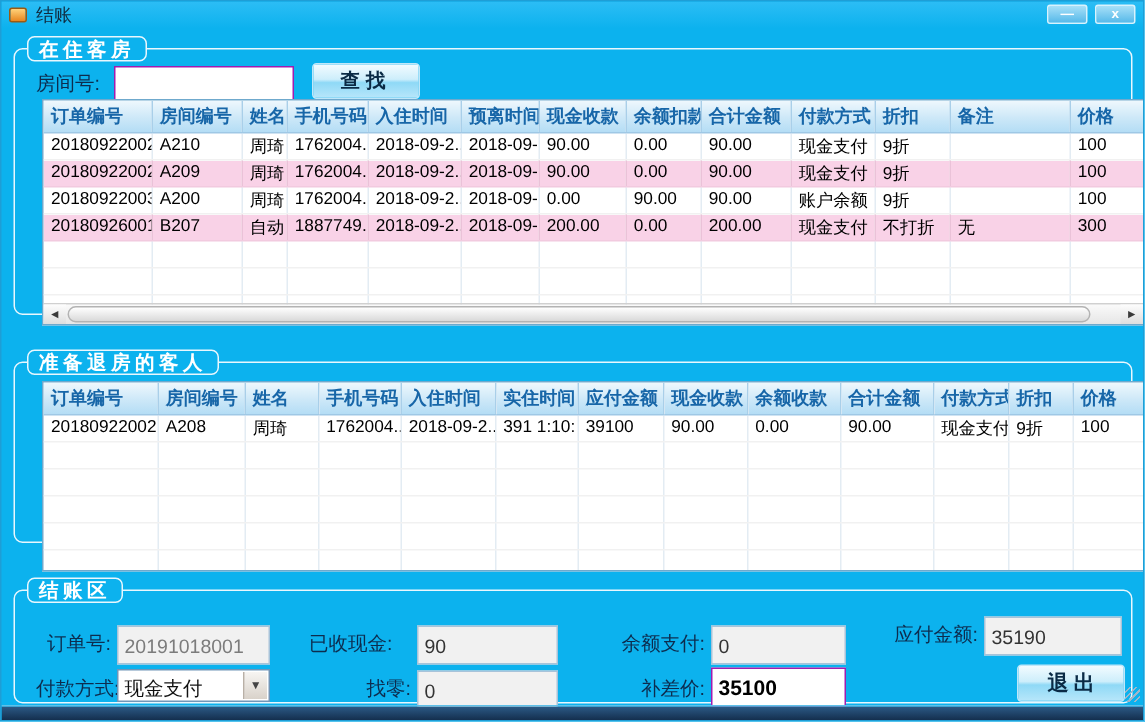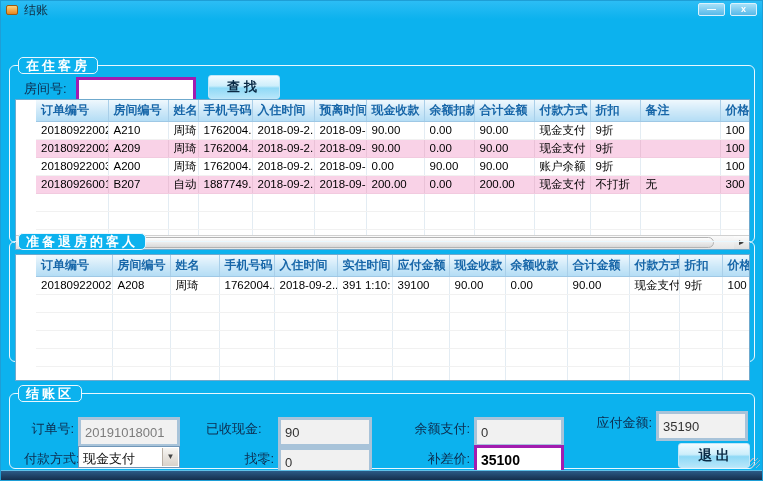--- a/index.html
+++ b/index.html
@@ -23,36 +23,36 @@
     color:#fff; font-size:9px; font-weight:bold; line-height:11px; text-align:center; cursor:default; }
   .btn-min { right:37px; }
   .btn-close { right:5px; }
 
   
   .groupbox { position:absolute; left:8px; width:746px;
     border:1px solid #e9f7fe; border-radius:6px; }
   .group-caption { position:absolute; top:-9px; left:8px; padding:0 7px; height:17px;
     border:1px solid #e9f7fe; border-radius:5px; background:#0cb2ee;
     color:#ffffff; font-size:13px; font-weight:bold; letter-spacing:3px; line-height:15px; white-space:nowrap; }
-  #group-occupied { top:31px; height:178px;margin-top:33px; }
+  #group-occupied { top:31px; height:178px; }
   #group-checkout { top:240px; height:121px; }
   #group-settle   { top:392px; height:76px; }
 
   
   .field-label { position:absolute; font-size:13px; color:#0d2c4e; white-space:nowrap; }
-  .textbox { position:absolute; height:21px; background:#fff; border:3px solid #a21caf;
+  .textbox { position:absolute; height:21px; background:#fff; border:1px solid #a21caf;
     font-size:13px; color:#222; padding:12px 4px; font-family:inherit; }
   .textbox:disabled,.textbox.readonly { background:#f1f1f1; border-color:#a8c3d9; }
   .blue-btn { position:absolute; border:1px solid #bfe7f9; border-radius:3px;
     background:linear-gradient(180deg,#f2fbff 0%,#cdeefb 45%,#8fd9f6 55%,#b6e6fa 100%);
     color:#0a2a45; font-weight:bold; font-family:Liberation Serif, serif; cursor:default; }
 
   
-  .table-wrap { position:absolute; left:5px; width:735px; background:#fff;
-    border:1px solid #6fa9cd; overflow:hidden;padding-left:20px; }
+  .table-wrap { position:absolute; left:18px; width:735px; background:#fff;
+    border:1px solid #6fa9cd; overflow:hidden; }
   #table1-wrap { top:33px; height:151px; }
   #table2-wrap { top:12px; height:127px; }
   table.grid { border-collapse:collapse; table-layout:fixed; width:735px; }
   table.grid th { height:21px; background:linear-gradient(180deg,#eff8fd 0%,#cde8f8 55%,#b4ddf5 100%);
     color:#1766a8; font-size:12px; font-weight:bold; text-align:left; padding:0 2px 0 5px;
     border-right:1px solid #a9cfe9; border-bottom:1px solid #9fc8e5; white-space:nowrap; overflow:hidden; }
   table.grid td { height:18px; font-size:11.5px; color:#000; padding:0 2px 0 5px;
     border-right:1px solid #e3ecf3; border-bottom:1px solid #f1f1f1; white-space:nowrap; overflow:hidden; }
   table.grid tr.alt td { background:#f9d2e7; border-right-color:#eac2d8; border-bottom-color:#f2cadf; }
 

